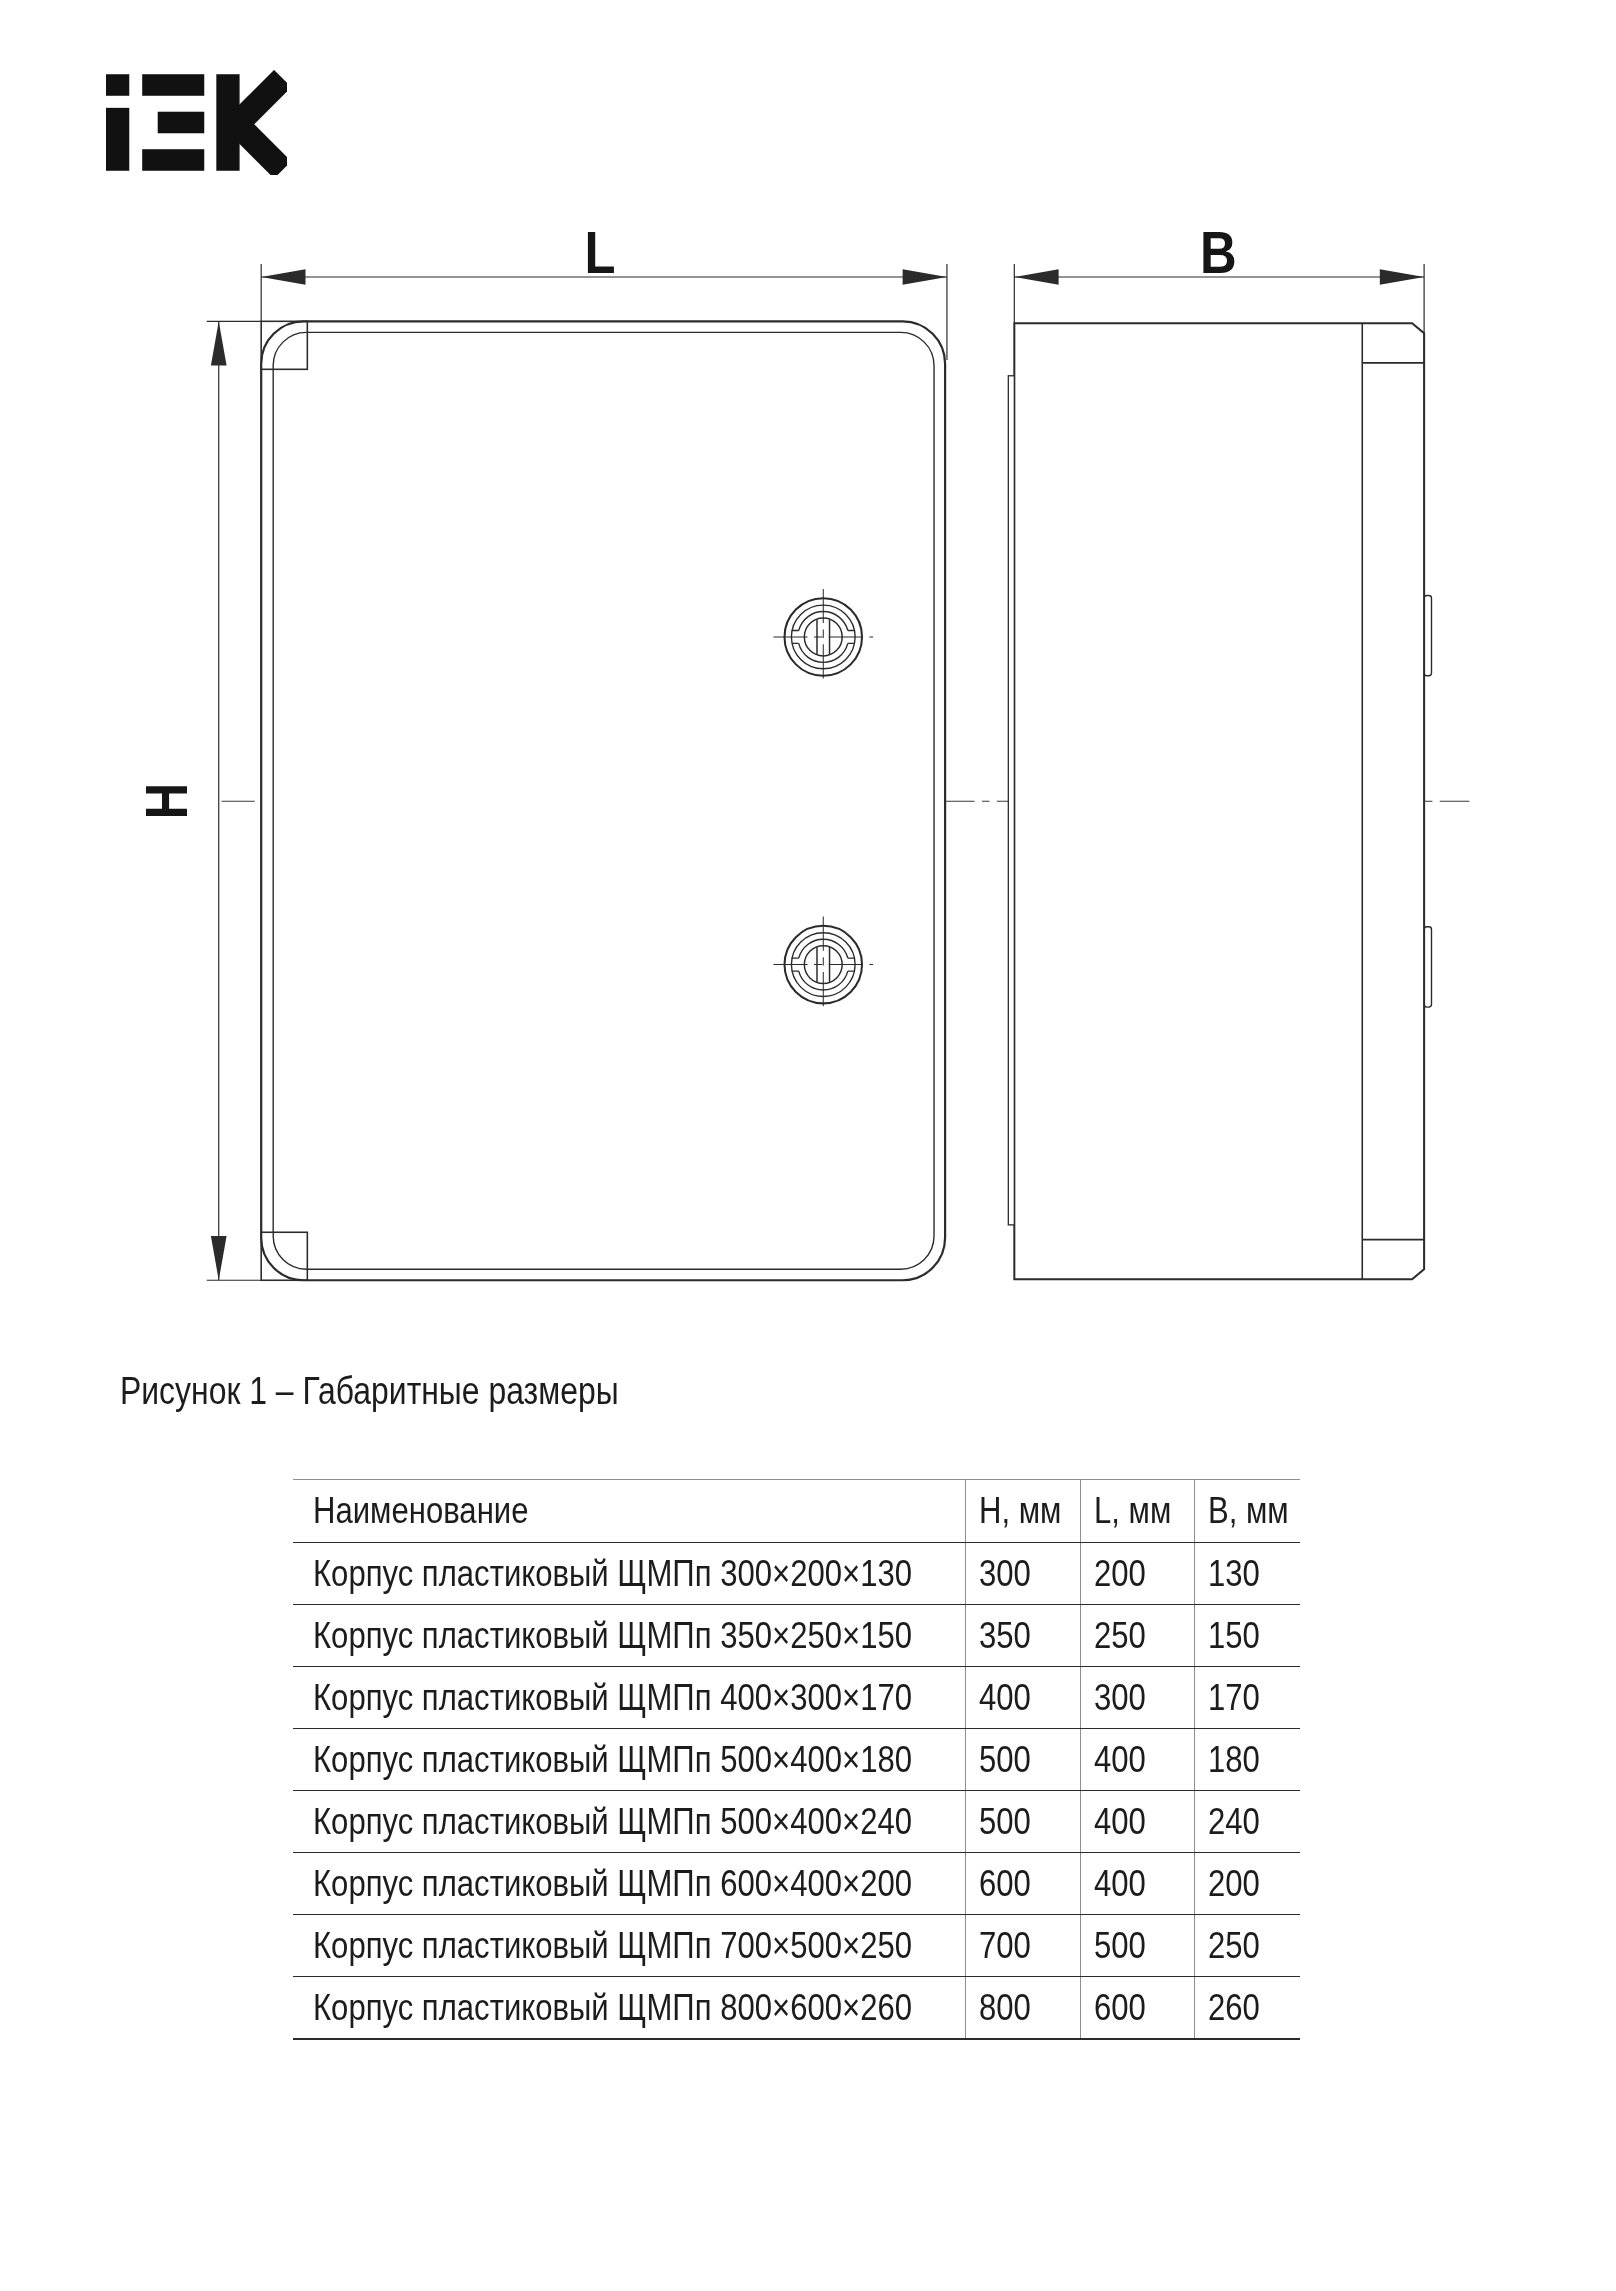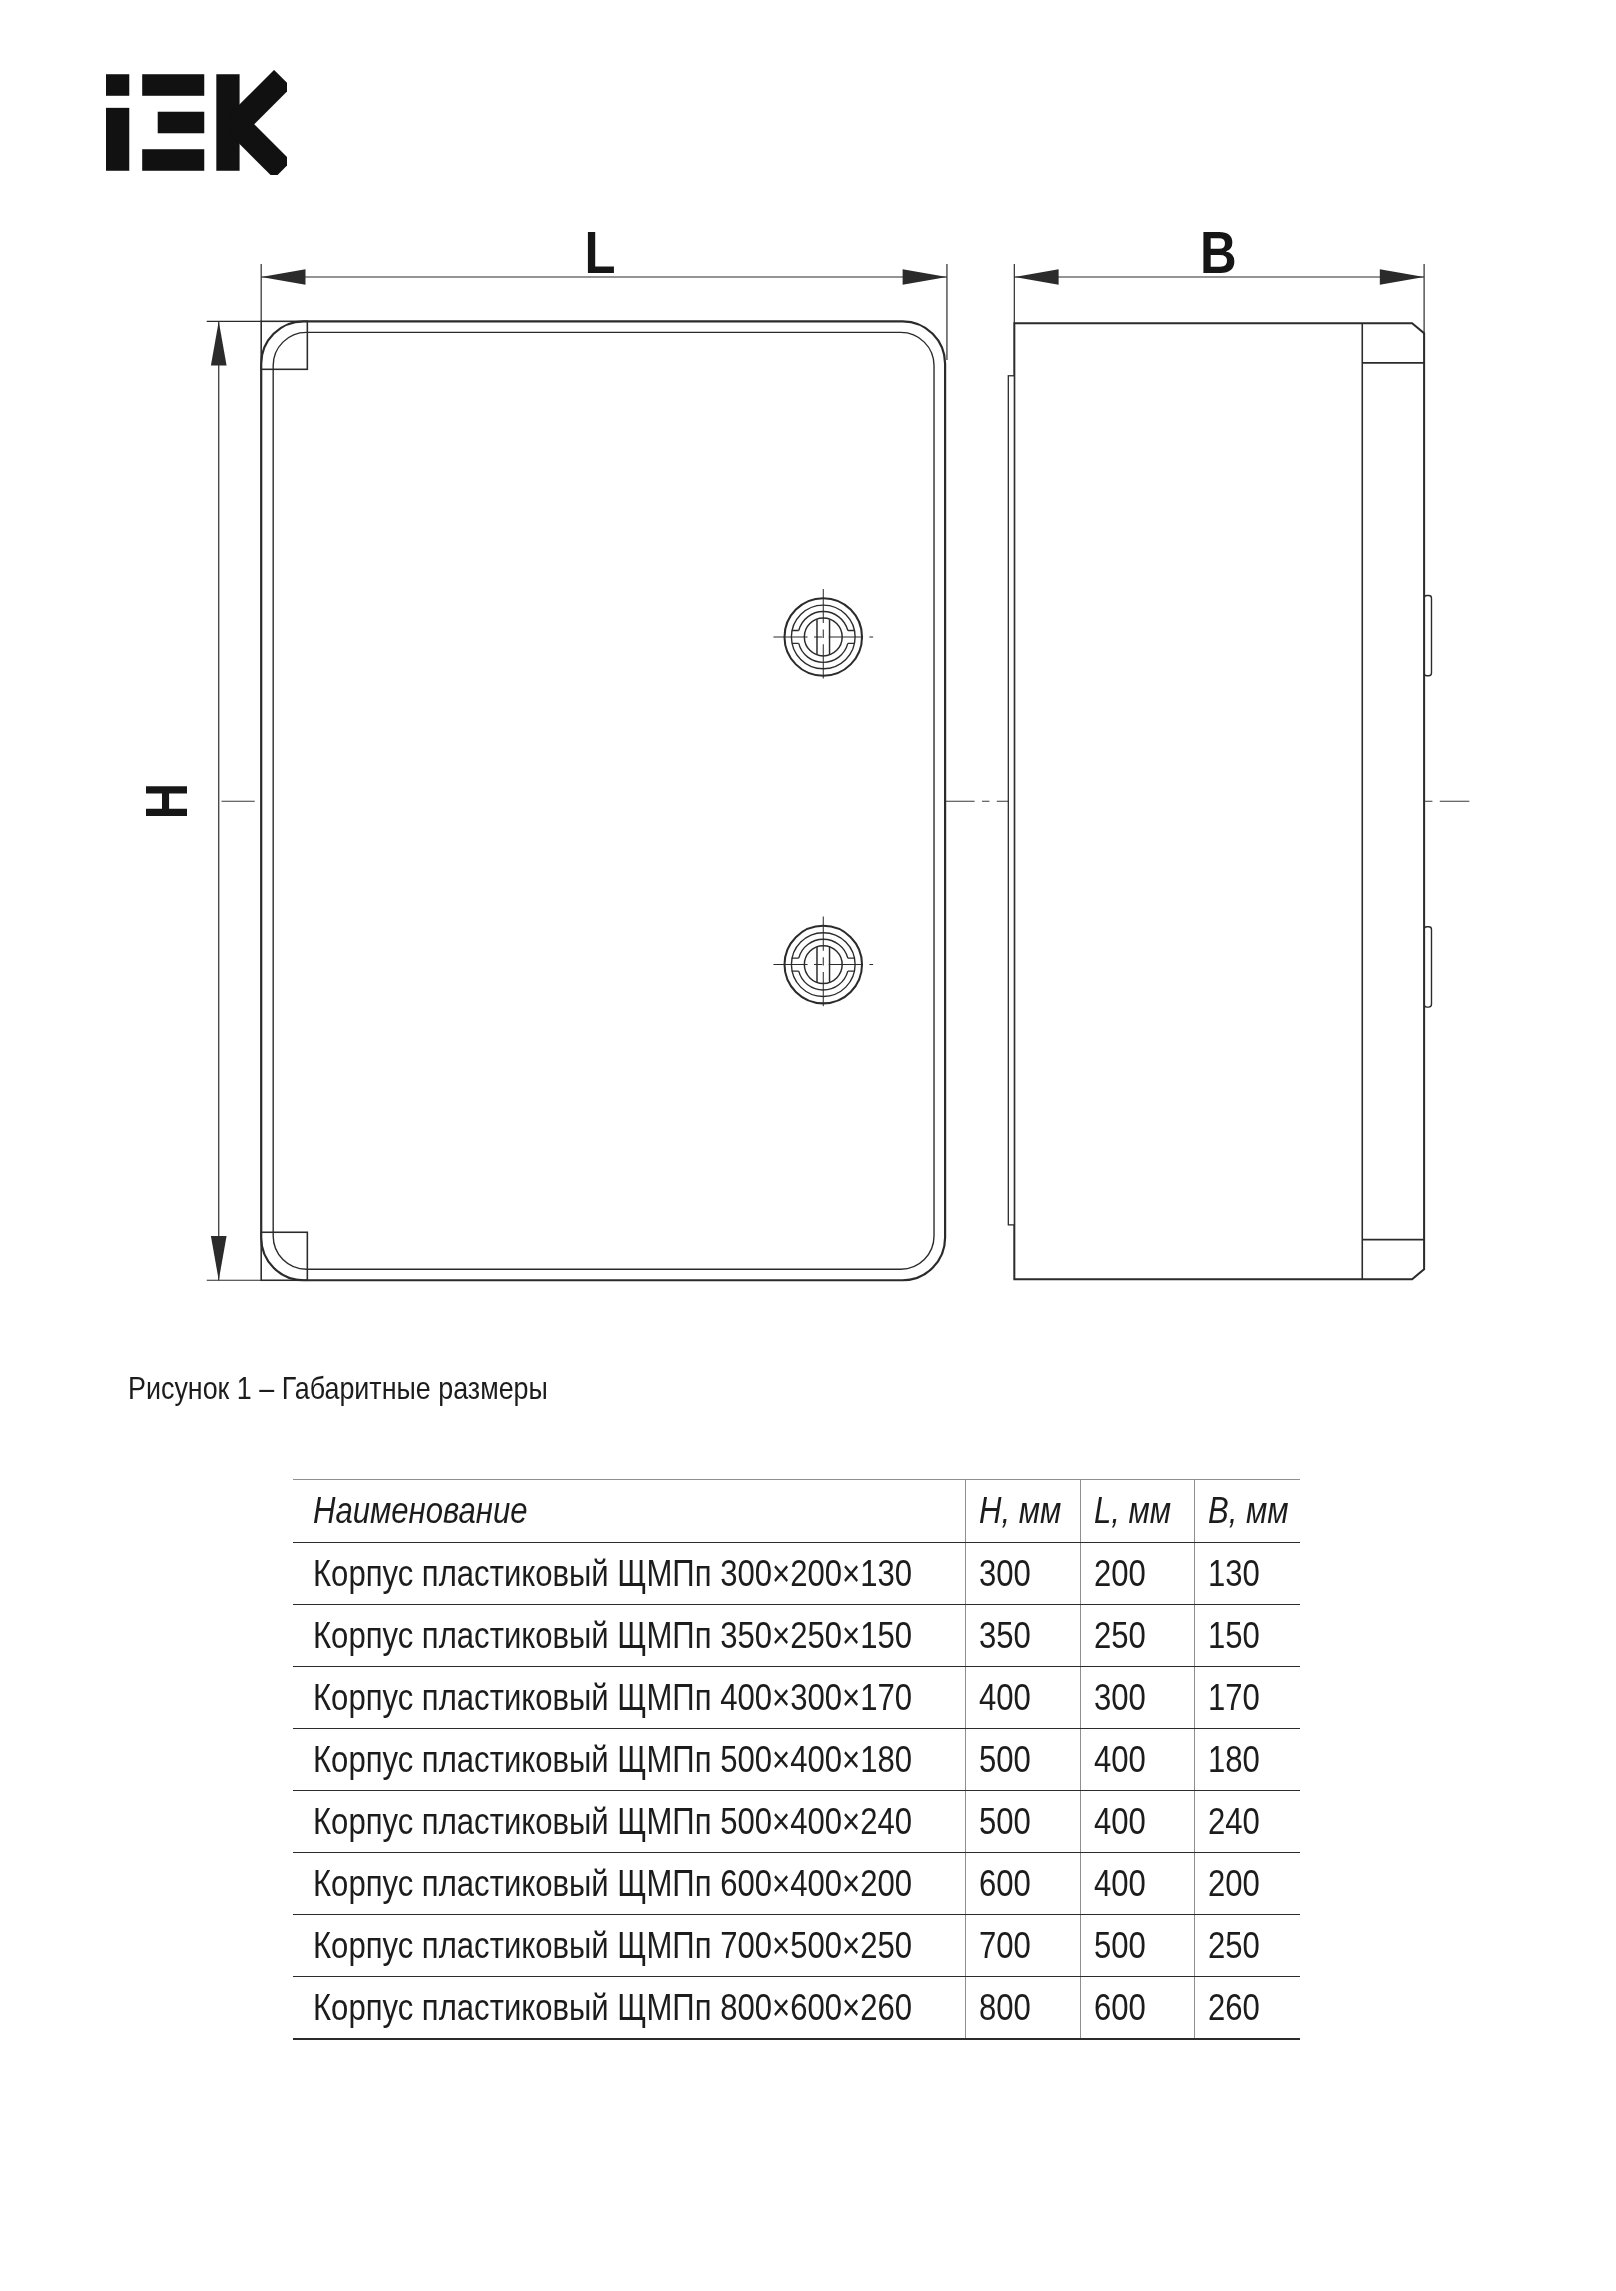--- a/index.html
+++ b/index.html
@@ -8,39 +8,39 @@
     width:1617px;height:2292px;
     background:#fff;
     font-family:"Liberation Sans", sans-serif;
     color:#1c1c1c;
     overflow:hidden;
   }
   .logo{position:absolute;left:106px;top:70px;width:181px;height:105px;}
   .drawing{position:absolute;left:0;top:0;width:1617px;height:1357px;}
   .drawing text{fill:#161616;font-family:"Liberation Sans",sans-serif;font-weight:bold;}
   .caption{
-    position:absolute;left:128px;top:1370px;
-    font-size:32px;color:#1c1c1c;
+    position:absolute;left:120px;top:1370px;
+    font-size:38px;color:#1c1c1c;
   }
   .cond{display:inline-block;transform:scaleX(0.84);transform-origin:0 50%;white-space:nowrap;}
   .dims-table{
     position:absolute;left:293px;top:1479px;
     width:1007px;
     border-collapse:collapse;
     table-layout:fixed;
     border-top:1.8px solid #8f8f8f;
     border-bottom:2.8px solid #2b2b2b;
   }
   .dims-table th,.dims-table td{
     border-bottom:1.8px solid #2b2b2b;
     font-size:37px;font-weight:normal;
     text-align:left;vertical-align:middle;
     padding:0 0 0 13px;overflow:hidden;
   }
-  .dims-table th{height:62px;font-style:italic;}
+  .dims-table th{height:62px;}
   .dims-table td{height:61px;}
   .dims-table .name{padding-left:20px;}
   .dims-table .c2,.dims-table .c3,.dims-table .c4{border-left:1.4px solid #8f8f8f;}
 </style>
 </head>
 <body>
 
 <div class="page">
 
   <svg class="logo" viewBox="0 0 210 112" aria-hidden="true">

